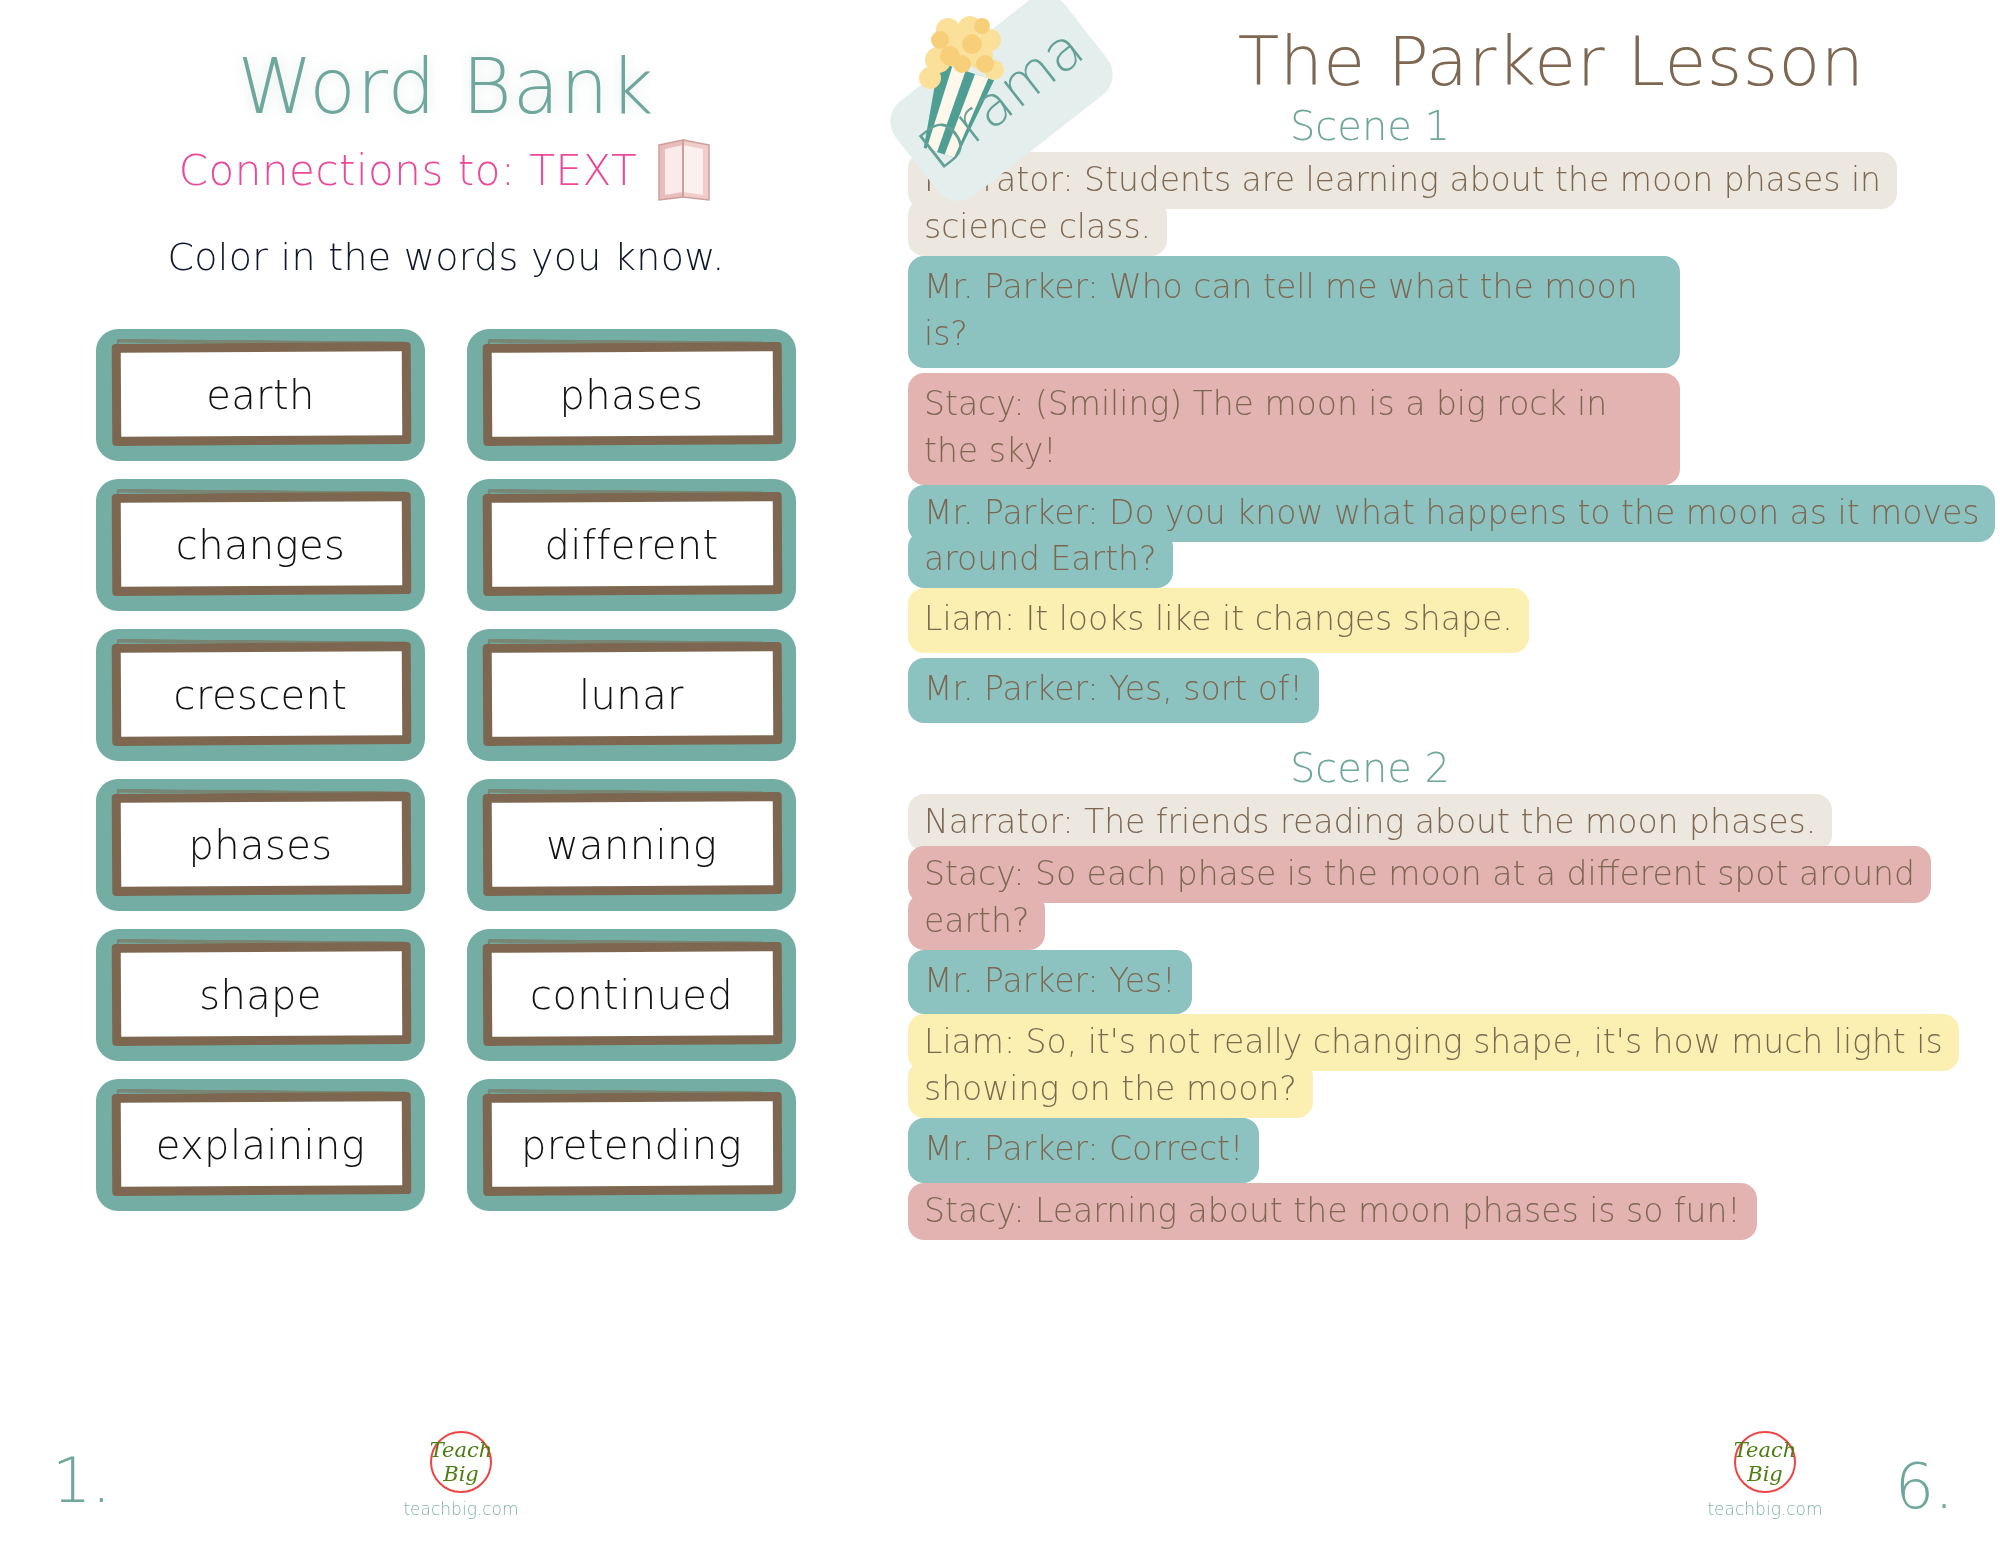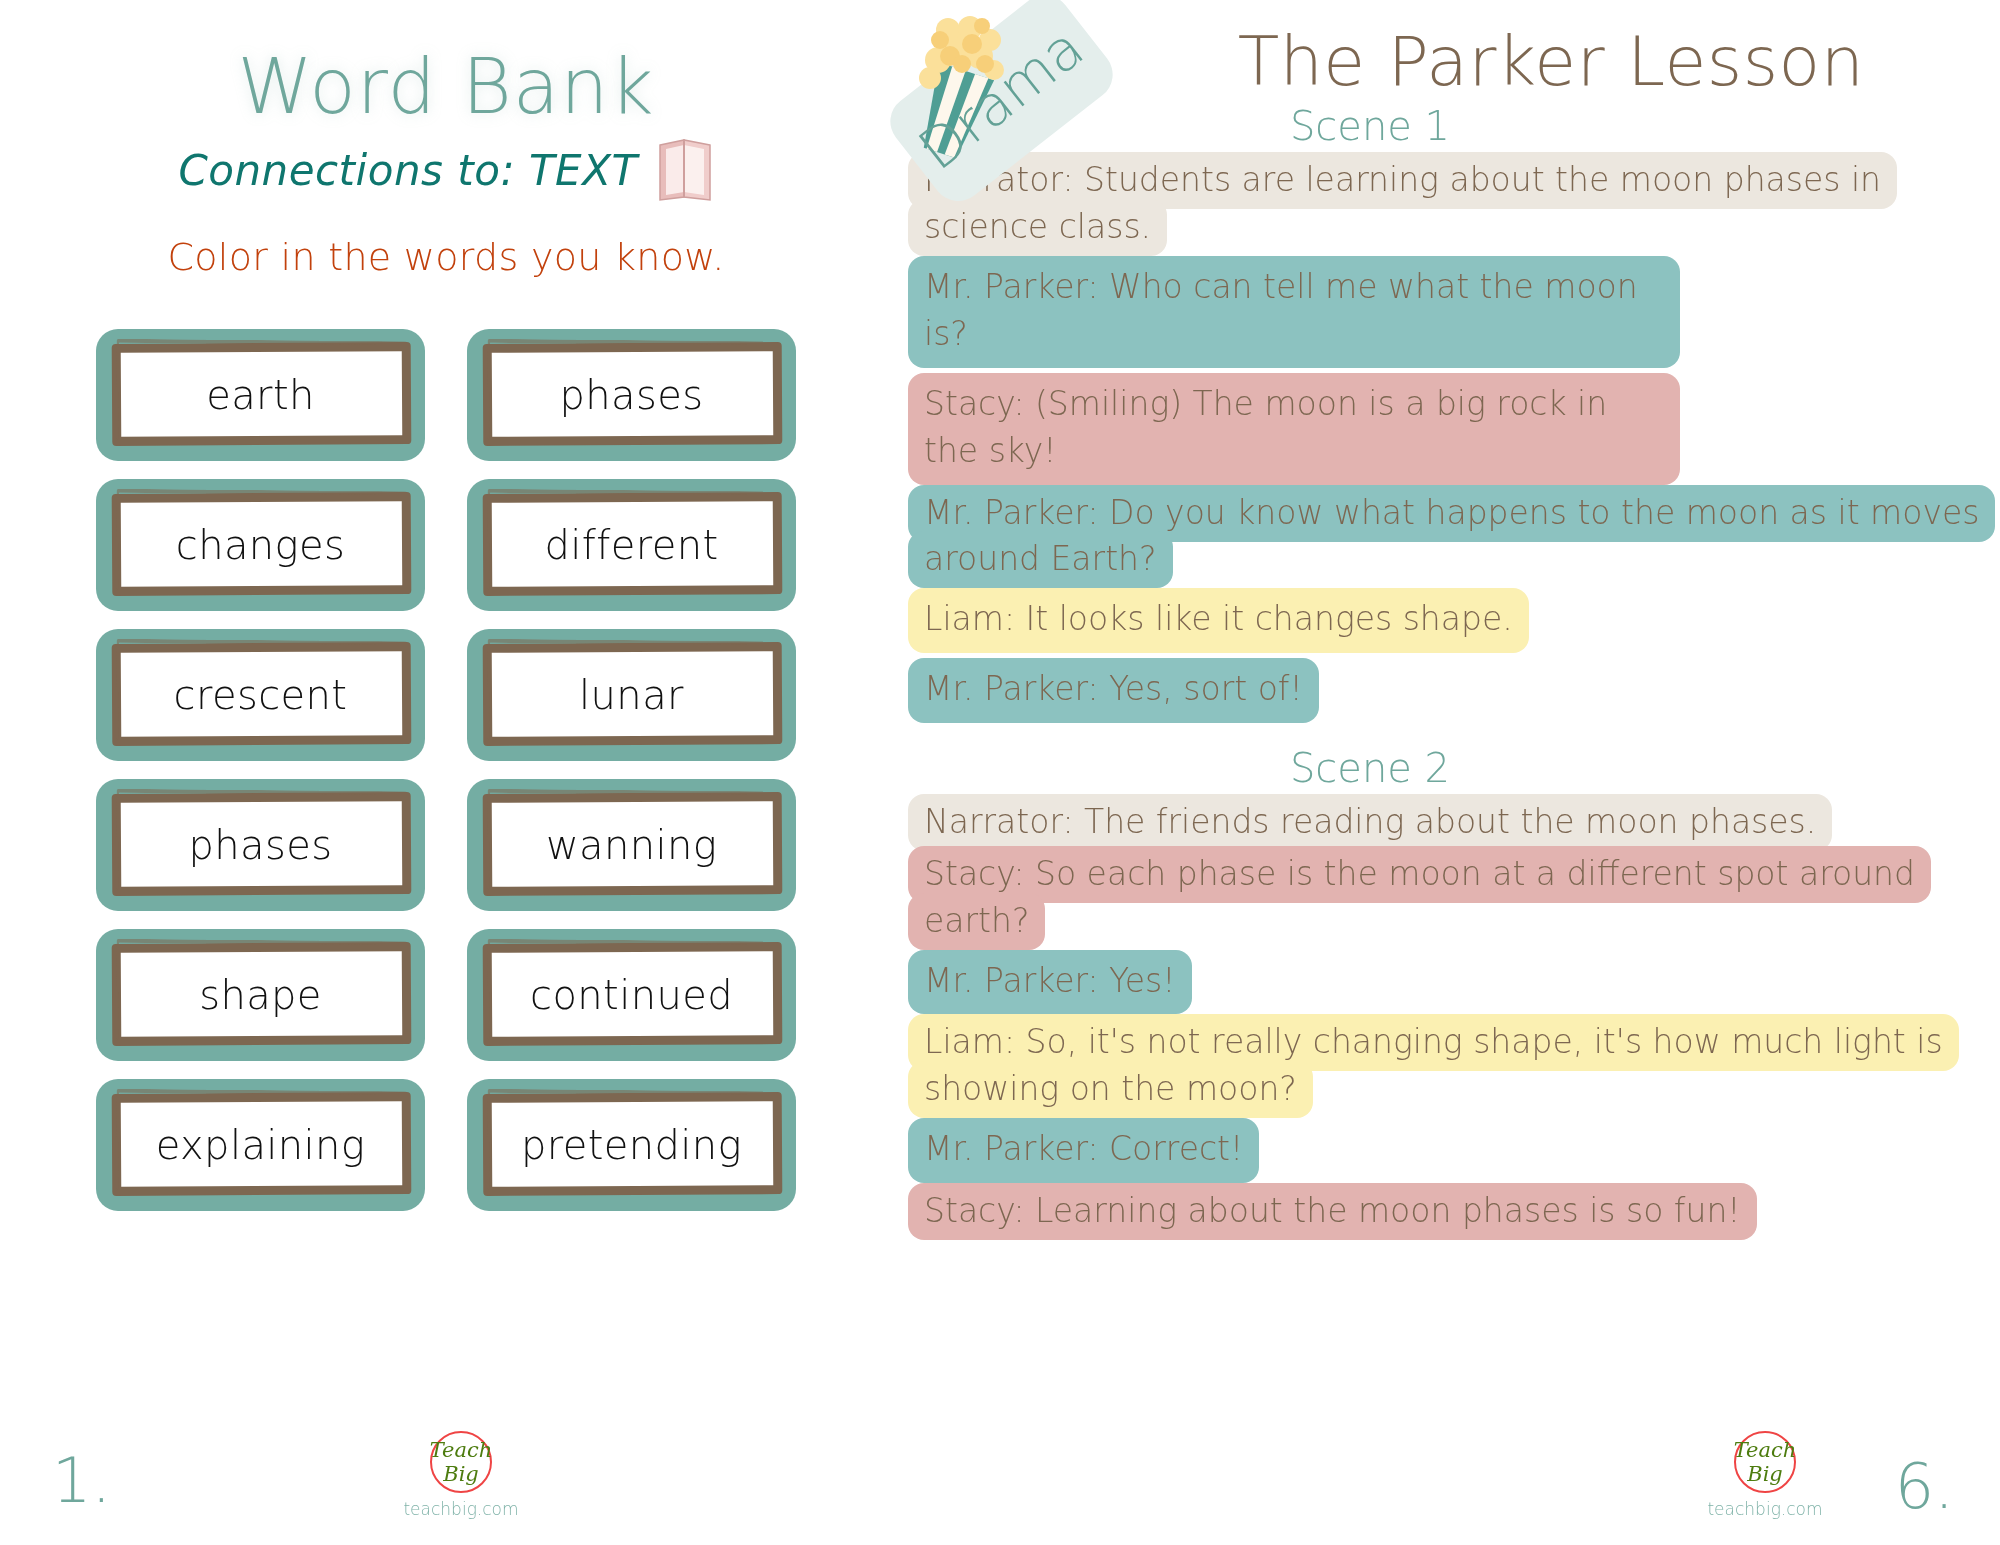--- a/index.html
+++ b/index.html
@@ -30,35 +30,34 @@
   }
 
   .wb-sub-row {
     display: flex;
     align-items: center;
     justify-content: center;
     gap: 18px;
     margin-top: 6px;
   }
   .wb-sub {
-    color: #0f766e;
+    color: #ec4899;
     font-size: 42px;
     font-weight: 300;
     letter-spacing: 0.5px;
     font-family: "DejaVu Sans", sans-serif;
-    font-style: italic;
   }
 
   
   .book-icon { width: 58px; height: 66px; position: relative; flex: 0 0 auto; }
   .book-icon svg { width: 100%; height: 100%; display: block; }
 
   .wb-instruct {
     text-align: center;
-    color: #c2410c;
+    color: #0f172a;
     font-size: 38px;
     font-weight: 300;
     margin-top: 32px;
     letter-spacing: 0.3px;
     font-family: "DejaVu Sans", sans-serif;
   }
 
   .word-grid {
     margin: 50px auto 0 auto;
     width: 700px;

